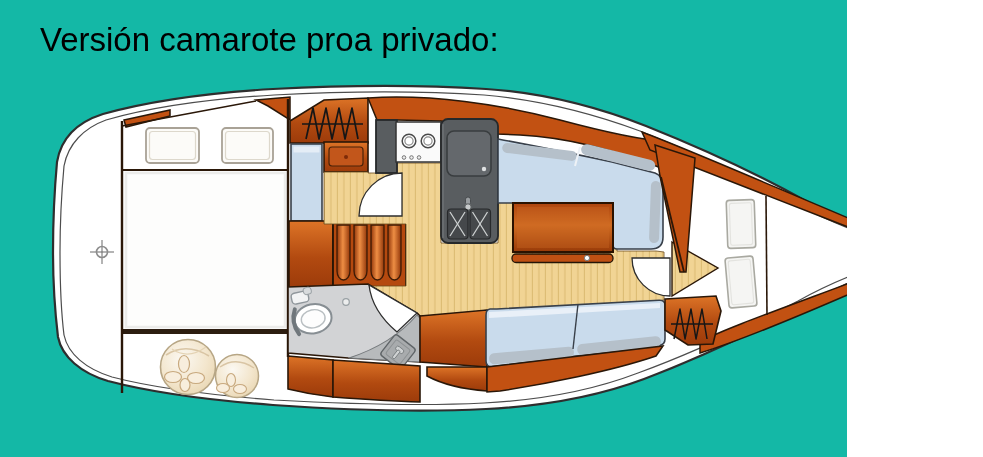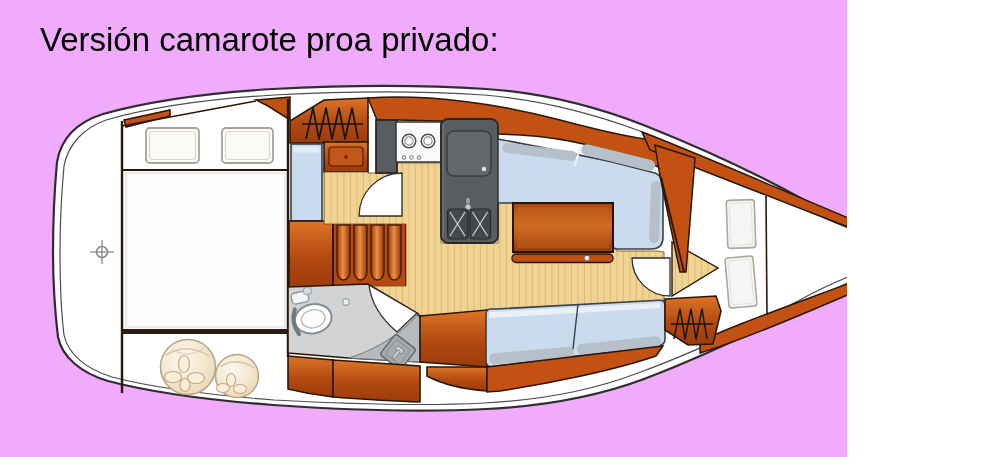--- a/index.html
+++ b/index.html
@@ -1,17 +1,17 @@
 <!DOCTYPE html>
 <html style="--title-color: #000000; --wood-orange: #c25112; --wood-orange-dark: #9c3b0a; --wood-orange-light: #e2823c; --floor-tan: #f1d494; --floor-stripe: #dcbc74; --cushion-blue: #c9dbec; --cushion-bevel: #b5c0ca; --counter-gray: #595d60; --sink-gray: #45484b; --head-gray: #d2d3d5; --shower-gray: #b7babc; --hull-outline: #2e2e2e; --furniture-outline: #2a1708;"><head>
 <meta charset="utf-8">
 <style>
   html,body{margin:0;padding:0;background:#ffffff;}
   .stage{
-    position:relative;width:847px;height:457px;background:#f0abfc;overflow:hidden;
+    position:relative;width:847px;height:457px;background:#14b8a6;overflow:hidden;
     font-family:"Liberation Sans", sans-serif;
   }
   .title{
     position:absolute;left:40px;top:22px;
     font-size:33px;line-height:1.1;color:var(--title-color,#000);
     letter-spacing:0px;white-space:nowrap;
   }
   svg{position:absolute;left:0;top:0;}
   .wood{fill:var(--wood-orange,#c25112);stroke:var(--furniture-outline,#2a1708);stroke-width:1.5;}
   .woodg{fill:url(#gWoodV);stroke:var(--furniture-outline,#2a1708);stroke-width:1.6;}

